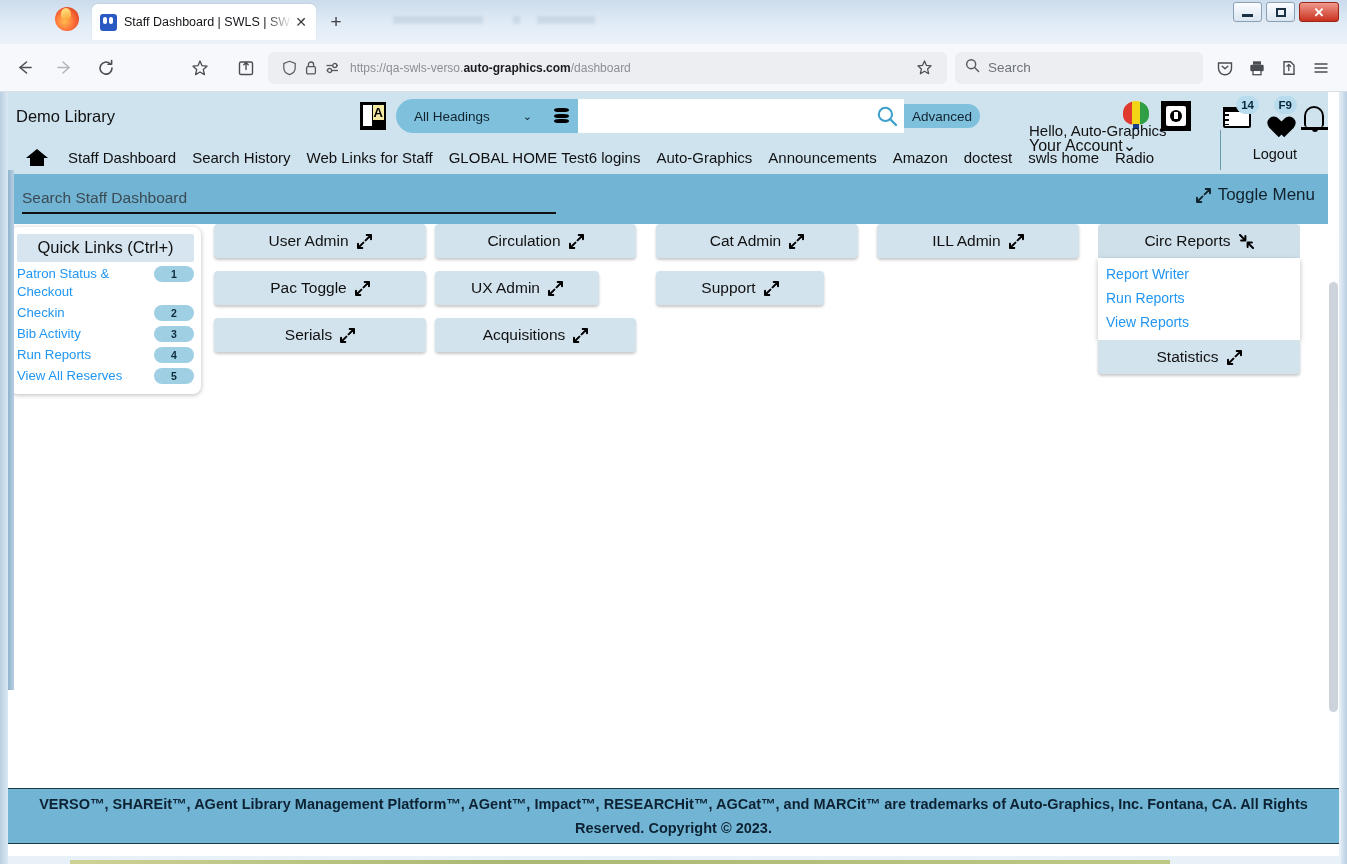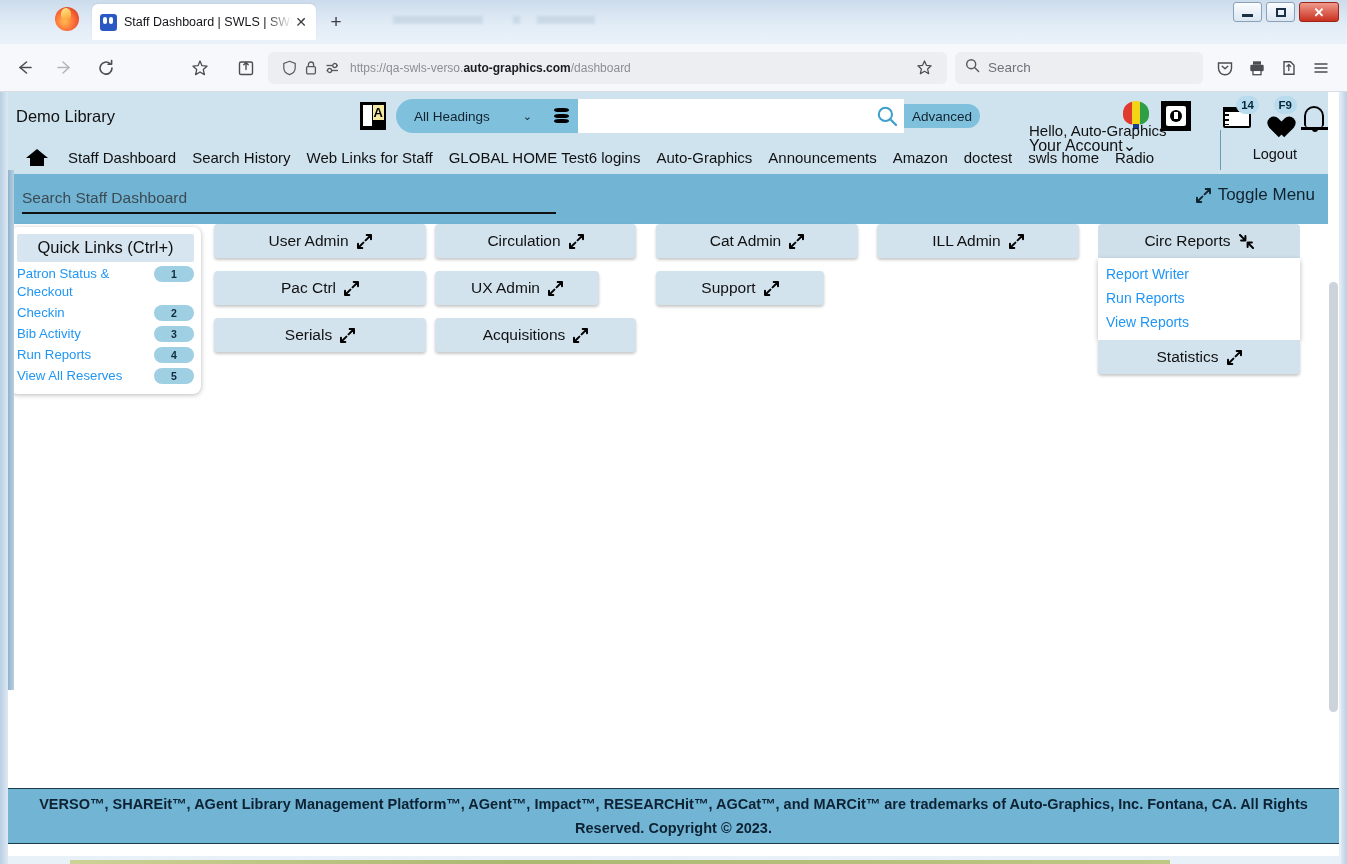--- a/index.html
+++ b/index.html
@@ -577,21 +577,21 @@
       <div class="tile" style="left:206px; top:0px;  width:212px;">
         <span>User Admin</span>
         <span class="arrow-ic">
             <svg width="15" height="15" viewBox="0 0 15 15">
               <path d="M14 1 L8.6 6.4 M14 1 L14 5.3 M14 1 L9.7 1" stroke="#000" stroke-width="2" fill="none" stroke-linecap="round"></path>
               <path d="M1 14 L6.4 8.6 M1 14 L1 9.7 M1 14 L5.3 14" stroke="#000" stroke-width="2" fill="none" stroke-linecap="round"></path>
             </svg>
           </span>
       </div>
       <div class="tile" style="left:206px; top:47px; width:212px;">
-        <span>Pac Ctrl</span>
+        <span>Pac Toggle</span>
         <span class="arrow-ic">
             <svg width="15" height="15" viewBox="0 0 15 15">
               <path d="M14 1 L8.6 6.4 M14 1 L14 5.3 M14 1 L9.7 1" stroke="#000" stroke-width="2" fill="none" stroke-linecap="round"></path>
               <path d="M1 14 L6.4 8.6 M1 14 L1 9.7 M1 14 L5.3 14" stroke="#000" stroke-width="2" fill="none" stroke-linecap="round"></path>
             </svg>
           </span>
       </div>
       <div class="tile" style="left:206px; top:94px; width:212px;">
         <span>Serials</span>
         <span class="arrow-ic">

